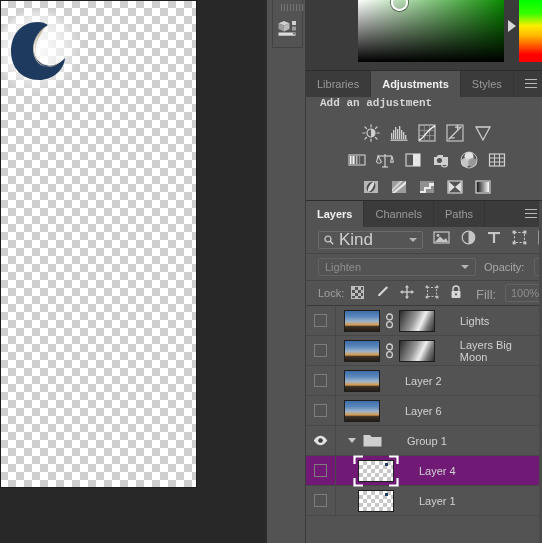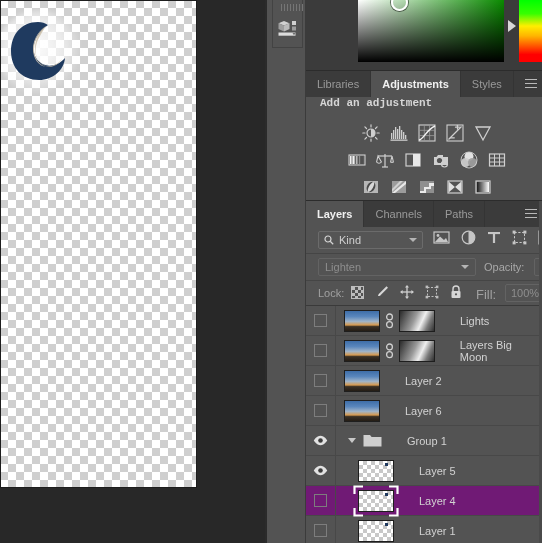--- a/index.html
+++ b/index.html
@@ -66,21 +66,21 @@
   .adj-row{position:absolute;display:flex;gap:10px;}
   .adj-row.r1{left:56px;top:27px;}
   .adj-row.r2{left:42px;top:54px;}
   .adj-row.r3{left:56px;top:81px;}
   .adj-ico{width:18px;height:18px;display:block;}
 
   
   #layers{top:200px;height:343px;}
   .filter-row{position:relative;height:26px;background:#535353;border-bottom:1px solid #454545;}
   .kind-select{position:absolute;left:12px;top:4px;width:105px;height:18px;background:#555;border:1px solid #6b6b6b;border-radius:2px;display:flex;align-items:center;gap:5px;padding:0 5px;box-sizing:border-box;}
-  .kind-label{font-size:11px;color:#cfcfcf;}
+  .kind-label{font-size:17px;color:#cfcfcf;}
   .chev{margin-left:auto;width:0;height:0;border-left:4px solid transparent;border-right:4px solid transparent;border-top:4px solid #b4b4b4;}
   .filter-icons{position:absolute;left:127px;top:3px;display:flex;gap:11px;align-items:center;}
   .filter-icons svg{display:block;}
 
   .blend-row{position:relative;height:26px;background:#535353;border-bottom:1px solid #454545;}
   .blend-select{position:absolute;left:12px;top:4px;width:158px;height:18px;background:#535353;border:1px solid #636363;border-radius:2px;display:flex;align-items:center;padding:0 6px;box-sizing:border-box;justify-content:flex-end;}
   .blend-label{font-size:11px;color:#8e8e8e;}
   .op-label{position:absolute;left:178px;top:7px;font-size:11px;color:#a8a8a8;}
   .op-field{position:absolute;left:228px;top:4px;width:50px;height:18px;border:1px solid #636363;border-radius:2px;display:flex;align-items:center;padding:0 5px;box-sizing:border-box;font-size:11px;color:#8e8e8e;}
 
@@ -485,33 +485,20 @@
               </svg>
             </div>
             <span class="folder-chev"></span>
             <span style="margin-left: 7px; display: flex;">
               <svg width="19" height="15" viewBox="0 0 19 15">
                 <path d="M0.5 2 L7 2 L8.6 4 L18.5 4 L18.5 13.5 L0.5 13.5 Z" fill="#cfcfcf"></path>
               </svg>
             </span>
             <span class="layer-name">Group 1</span>
           </div>
-          <div class="layer-row">
-            <div class="eye-cell">
-              <svg width="15" height="11" viewBox="0 0 15 11">
-                <path d="M7.5 0.8 C11.5 0.8 14.2 5.5 14.2 5.5 C14.2 5.5 11.5 10.2 7.5 10.2 C3.5 10.2 0.8 5.5 0.8 5.5 C0.8 5.5 3.5 0.8 7.5 0.8 Z" fill="#e2e2e2"></path>
-                <circle cx="7.5" cy="5.5" r="2.3" fill="#3c3c3c"></circle>
-              </svg>
-            </div>
-            <span class="thumb-wrap row-indent">
-              <span class="thumb trans" style="display: block;"></span>
-              <span style="position: absolute; right: 6px; top: 3px; width: 3px; height: 3px; background: rgb(31, 58, 95);"></span>
-            </span>
-            <span class="layer-name">Layer 5</span>
-          </div>
           <div class="layer-row selected">
             <div class="eye-cell">
               <div style="width:13px;height:13px;border:1px solid #7d7d7d;box-sizing:border-box;"></div>
             </div>
             <span class="thumb-wrap row-indent">
               <span class="thumb trans" style="display: block;"></span>
               <span style="position: absolute; right: 6px; top: 3px; width: 3px; height: 3px; background: rgb(31, 58, 95);"></span>
               <svg class="sel-brackets" viewBox="0 0 46 32">
                 <g stroke="#ffffff" stroke-width="2.2" fill="none">
                   <path d="M1.5 9 L1.5 1.5 L10 1.5"></path>

